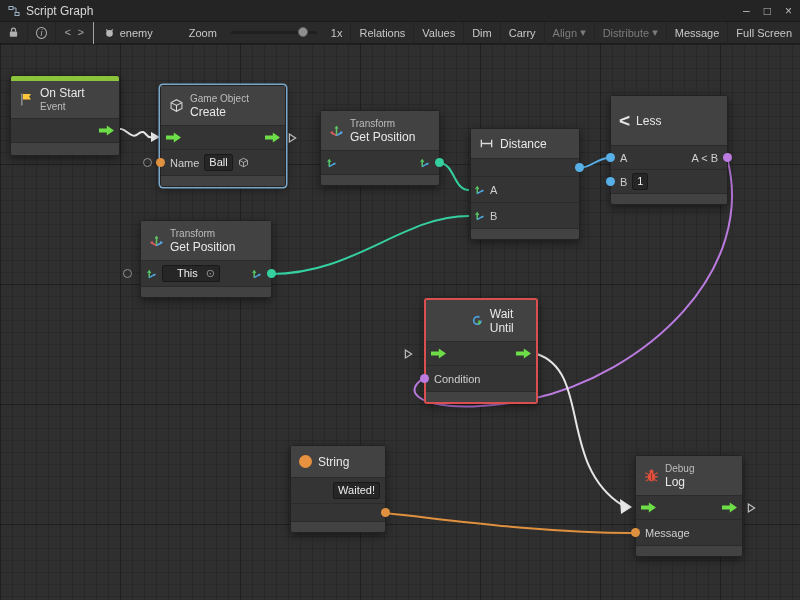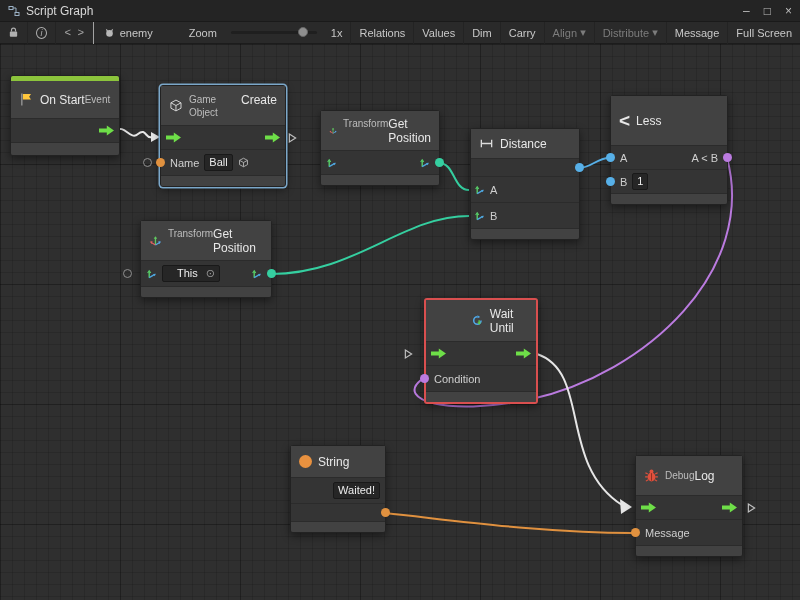--- a/index.html
+++ b/index.html
@@ -47,21 +47,21 @@
 
   
   .node { position:absolute; z-index:2; background:#3a3a3a;
     border:1px solid #222; border-radius:3px;
     box-shadow:0 3px 8px rgba(0,0,0,0.45); }
   .node.selected { box-shadow:0 0 0 1.5px #7ba7c9, 0 3px 8px rgba(0,0,0,0.45); }
   .node.highlight { border:2px solid #d94f4f; }
   .strip { height:5px; background:#8cc43c; border-radius:2px 2px 0 0; }
   .hdr { display:flex; align-items:center; gap:6px; padding:0 8px;
     background:#424242; border-bottom:1px solid #2b2b2b; }
-  .hdr .col { display:flex; flex-direction:row; justify-content:space-between; }
+  .hdr .col { display:flex; flex-direction:column; justify-content:space-between; }
   .t1 { font-size:10px; line-height:13px; color:#bdbdbd; }
   .t2 { font-size:12px; line-height:14px; color:#e8e8e8; }
   .row { display:flex; align-items:center; gap:5px; padding:0 5px;
     background:#343434; border-bottom:1px solid #2b2b2b; font-size:11px; color:#cfcfcf; }
   .ftr { background:#424242; border-radius:0 0 2px 2px; }
   .spacer { flex:1; }
 
   .dot { width:9px; height:9px; border-radius:50%; flex:none; }
   .lead { margin-left:-10px; }  .lead2 { margin-left:-11px; }
   .trail { margin-right:-10px; }

